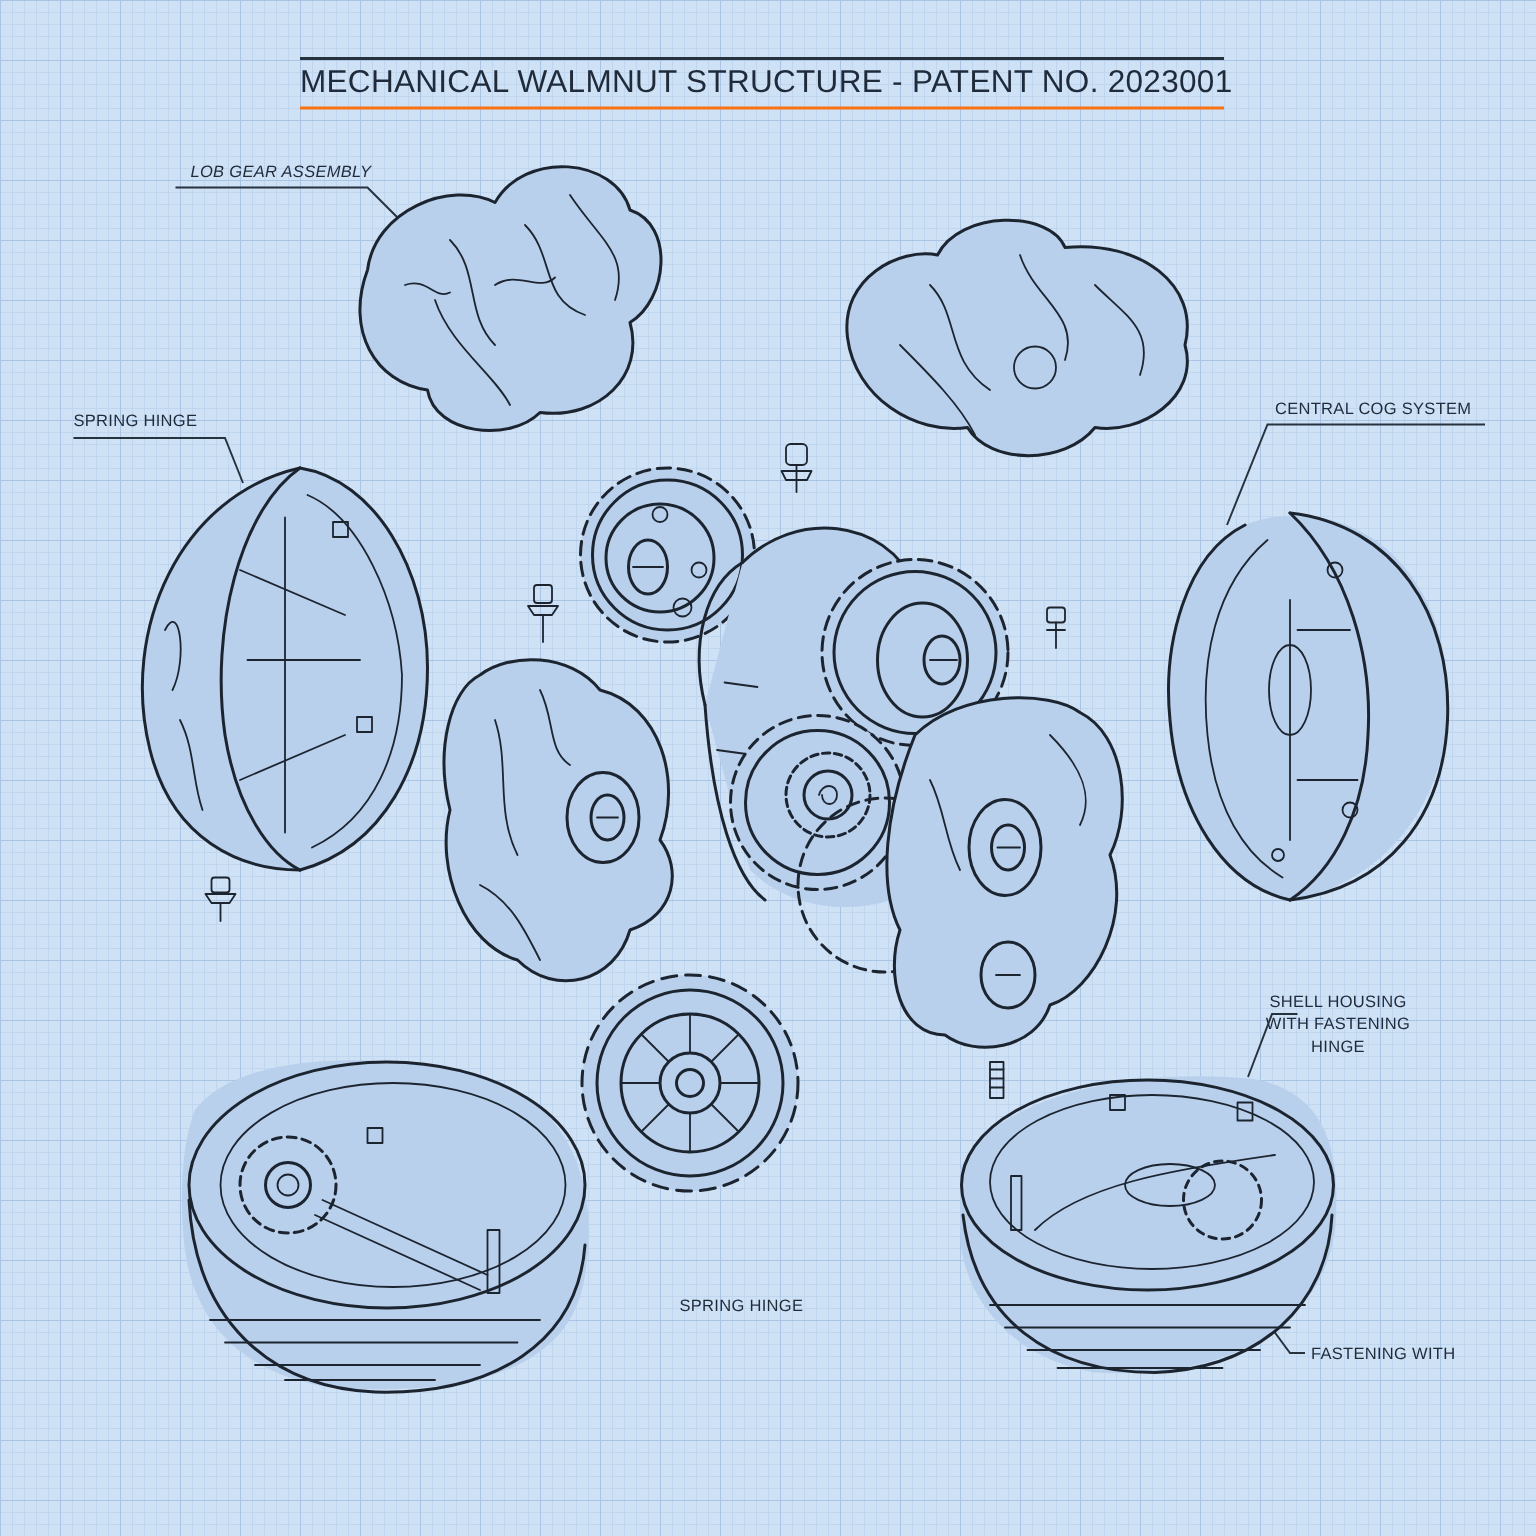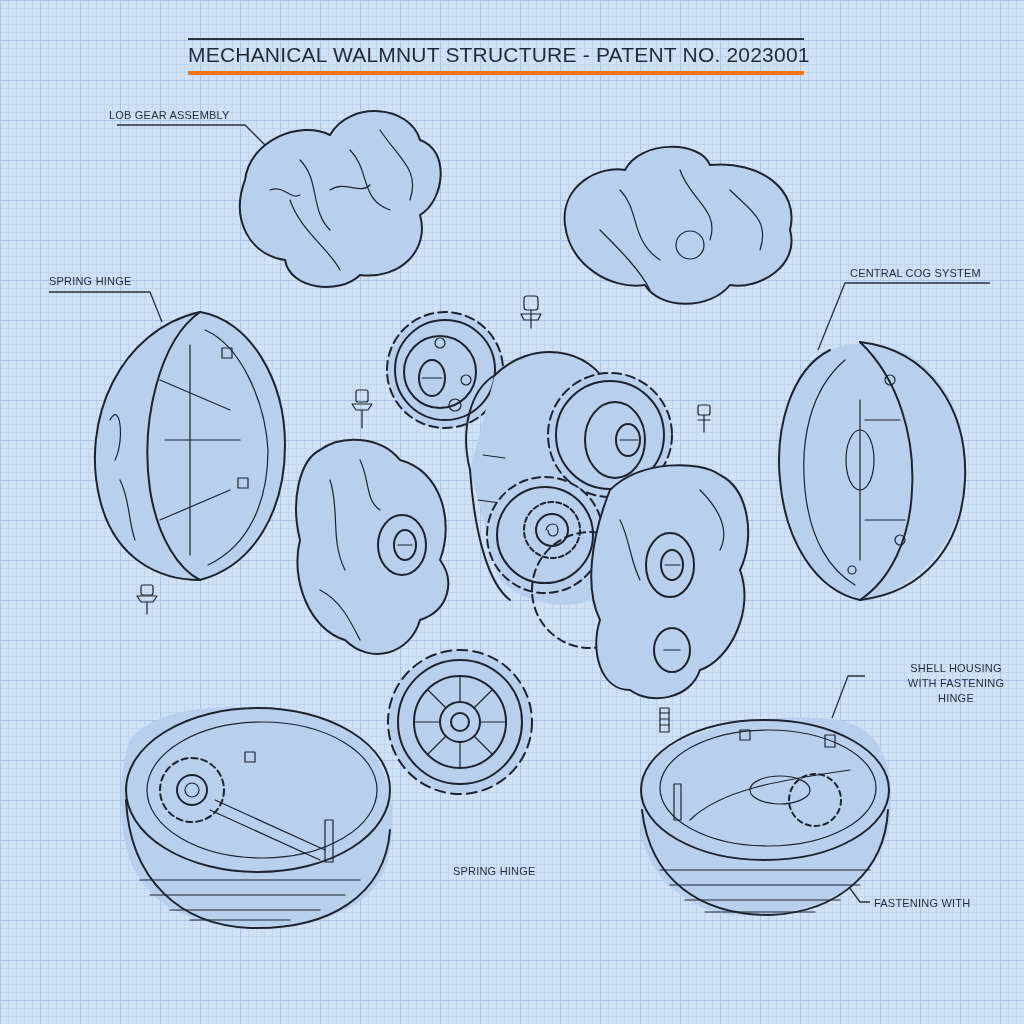--- a/index.html
+++ b/index.html
@@ -10,22 +10,22 @@
         linear-gradient(#a9c4e4 1px, transparent 1px),
         linear-gradient(90deg, #a9c4e4 1px, transparent 1px),
         linear-gradient(#c0d6ee 1px, transparent 1px),
         linear-gradient(90deg, #c0d6ee 1px, transparent 1px);
       background-size: 40px 40px, 40px 40px, 8px 8px, 8px 8px;
       position: relative;
       font-family: "Liberation Sans", "DejaVu Sans", sans-serif;
       color: #1f2a3a;
     }
     .title-wrap {
-      position: absolute; left: 188px; top: 38px; width: 616px;
-      border-top: 2px solid #27323f; border-bottom: 4px solid #f97316;
+      position: absolute; left: 200px; top: 38px; width: 616px;
+      border-top: 2px solid #27323f; border-bottom: 2px solid #f97316;
       padding: 3px 0 4px 0; text-align: left;
     }
     .title {
       font-size: 21px; letter-spacing: 0.2px; color: #1f2a3a; white-space: nowrap;
     }
     .label {
       position: absolute; font-size: 11px; color: #1f2a3a; letter-spacing: 0.2px;
       white-space: nowrap; line-height: 15px;
     }
     .label.ml { text-align: center; }
@@ -35,24 +35,24 @@
     .leader { fill: none; stroke: #27323f; stroke-width: 1.3; }
     .shade { fill: #b8d0ec; stroke: none; }
   </style>
 </head>
 <body>
 
 <div class="title-wrap">
   <div class="title">MECHANICAL WALMNUT STRUCTURE - PATENT NO. 2023001</div>
 </div>
 
-<div class="label" style="left:109px; top:108px;">LOB GEAR ASSEMBLY</div>
+<div class="label" style="left:127px; top:108px;font-style:italic;">LOB GEAR ASSEMBLY</div>
 <div class="label" style="left:49px; top:274px;">SPRING HINGE</div>
 <div class="label" style="left:850px; top:266px;">CENTRAL COG SYSTEM</div>
-<div class="label ml" style="left:896px; top:661px; width:120px;">
+<div class="label ml" style="left:832px; top:661px; width:120px;">
   <div>SHELL HOUSING</div>
   <div>WITH FASTENING</div>
   <div>HINGE</div>
 </div>
 <div class="label" style="left:453px; top:864px;">SPRING HINGE</div>
 <div class="label" style="left:874px; top:896px;">FASTENING WITH</div>
 
 <svg class="drawing" width="1024" height="1024" viewBox="0 0 1024 1024">
 
   <g>

